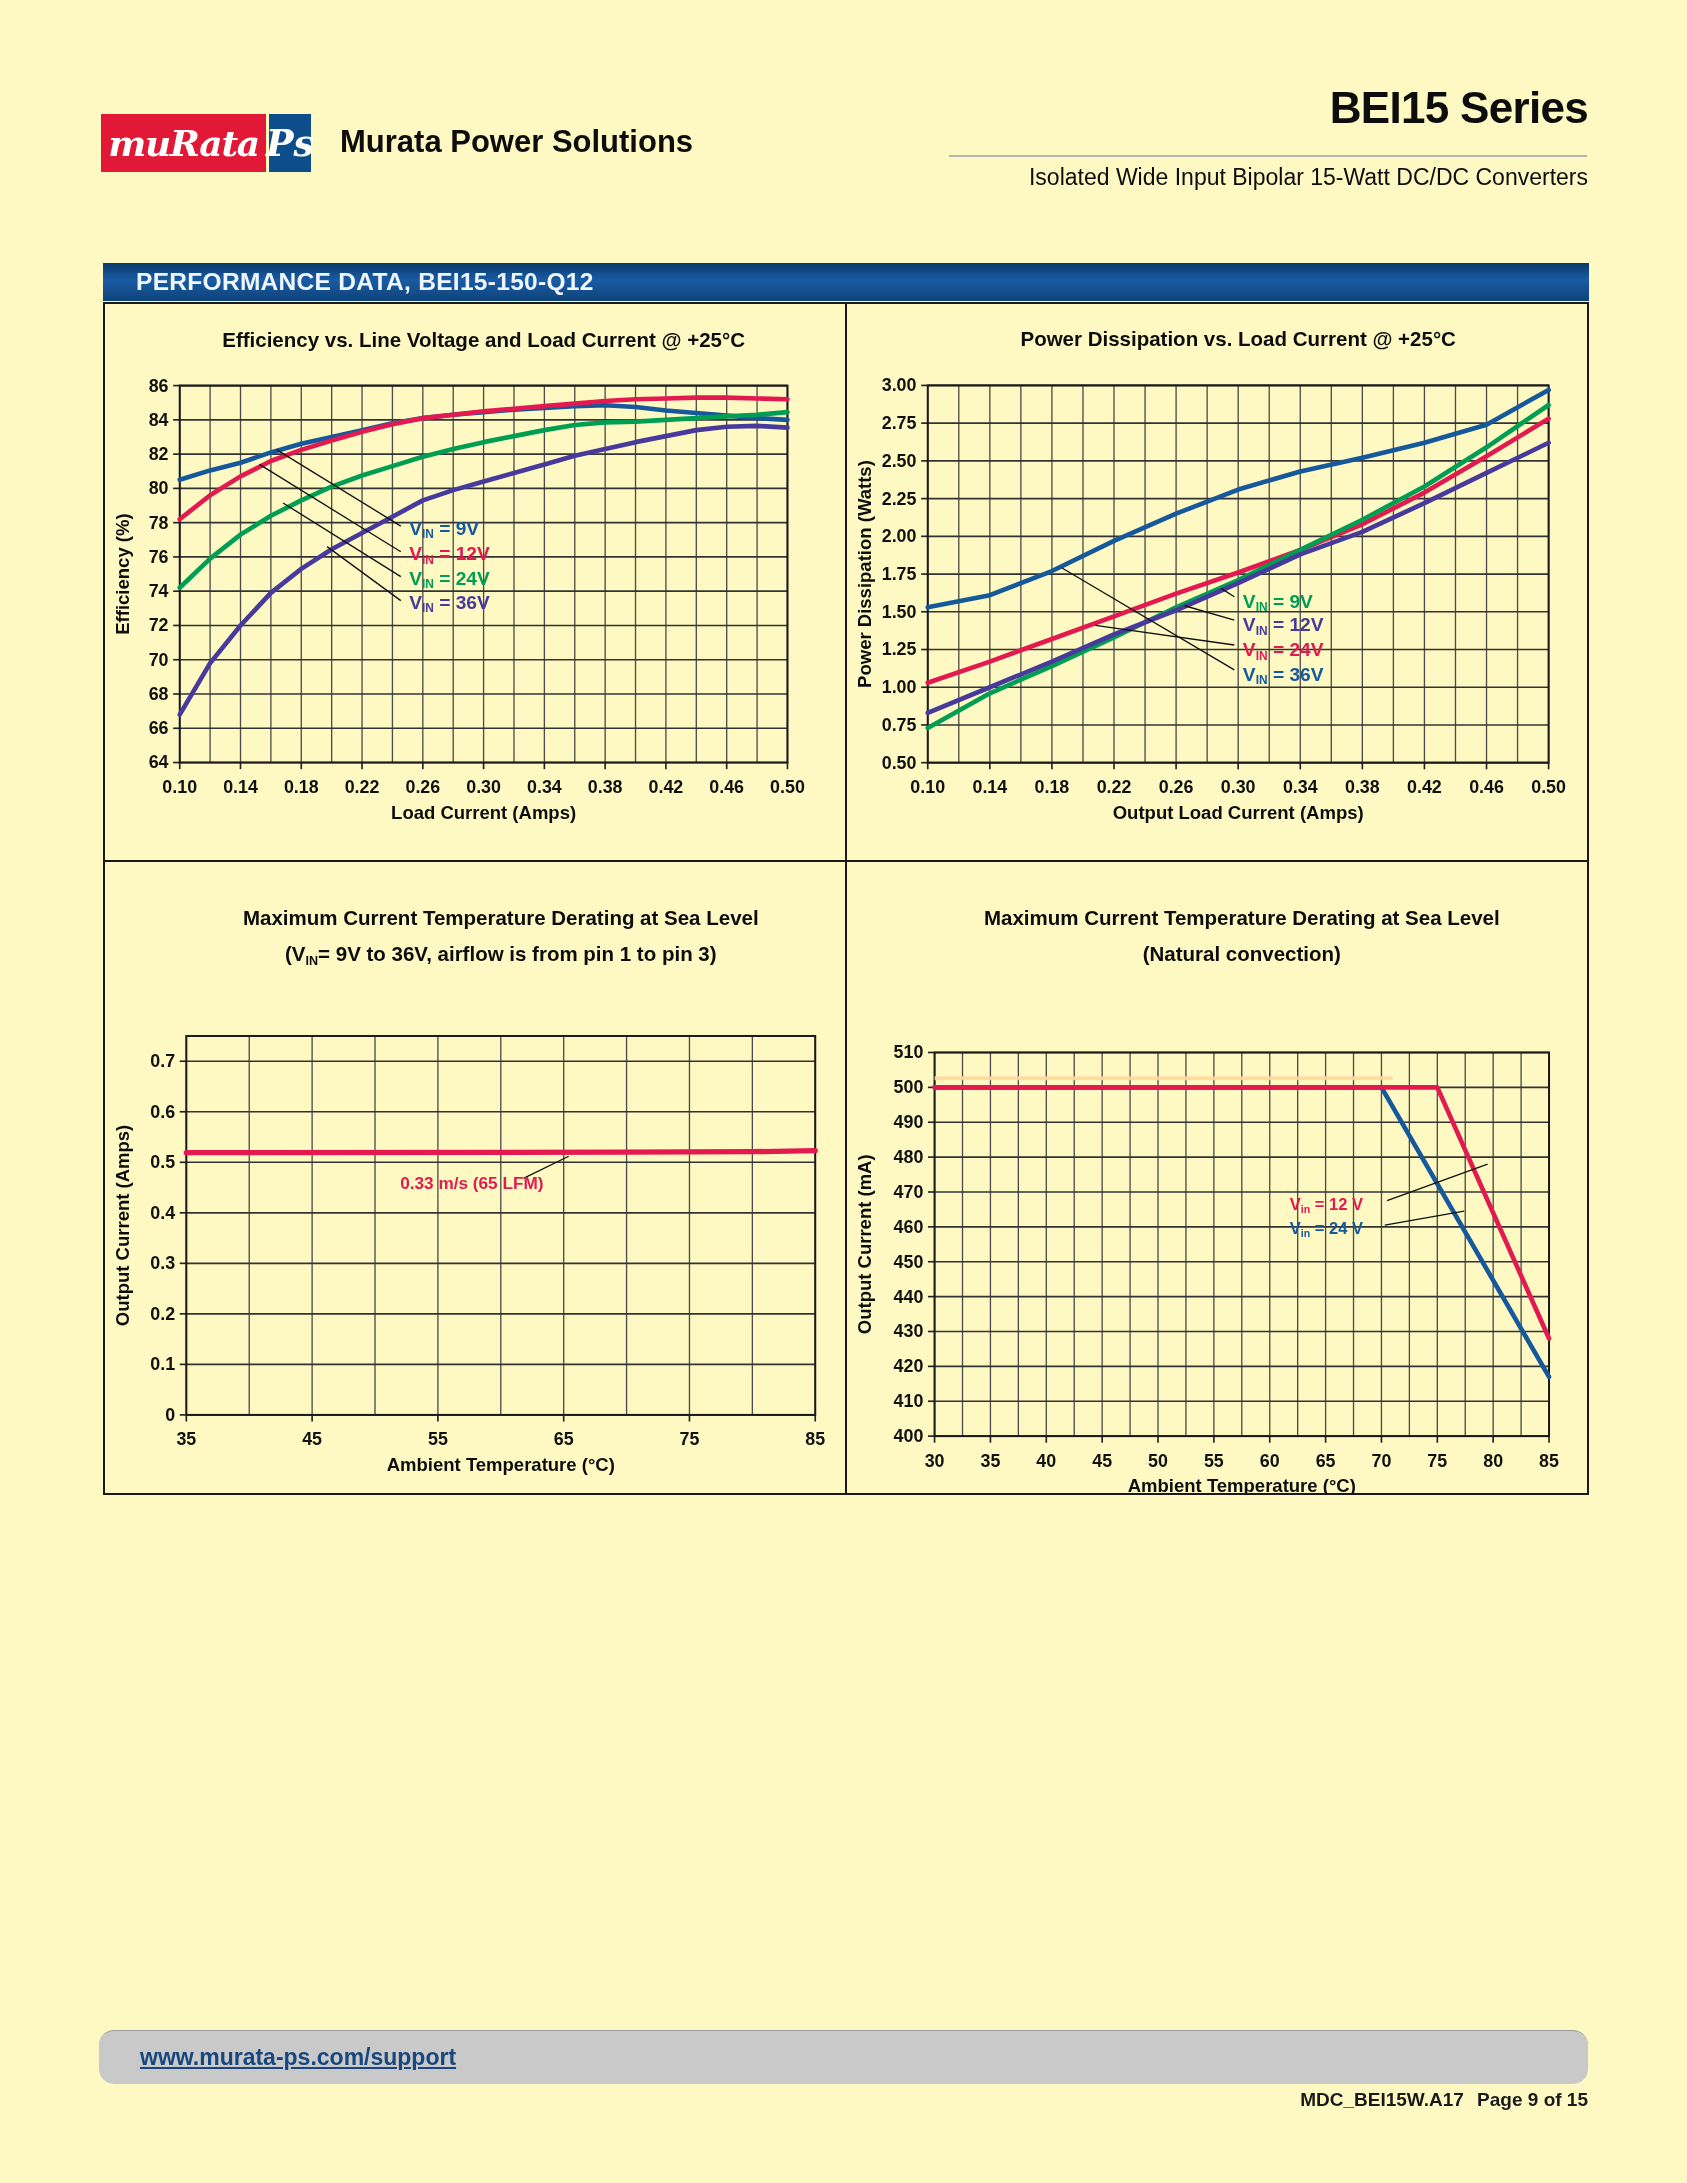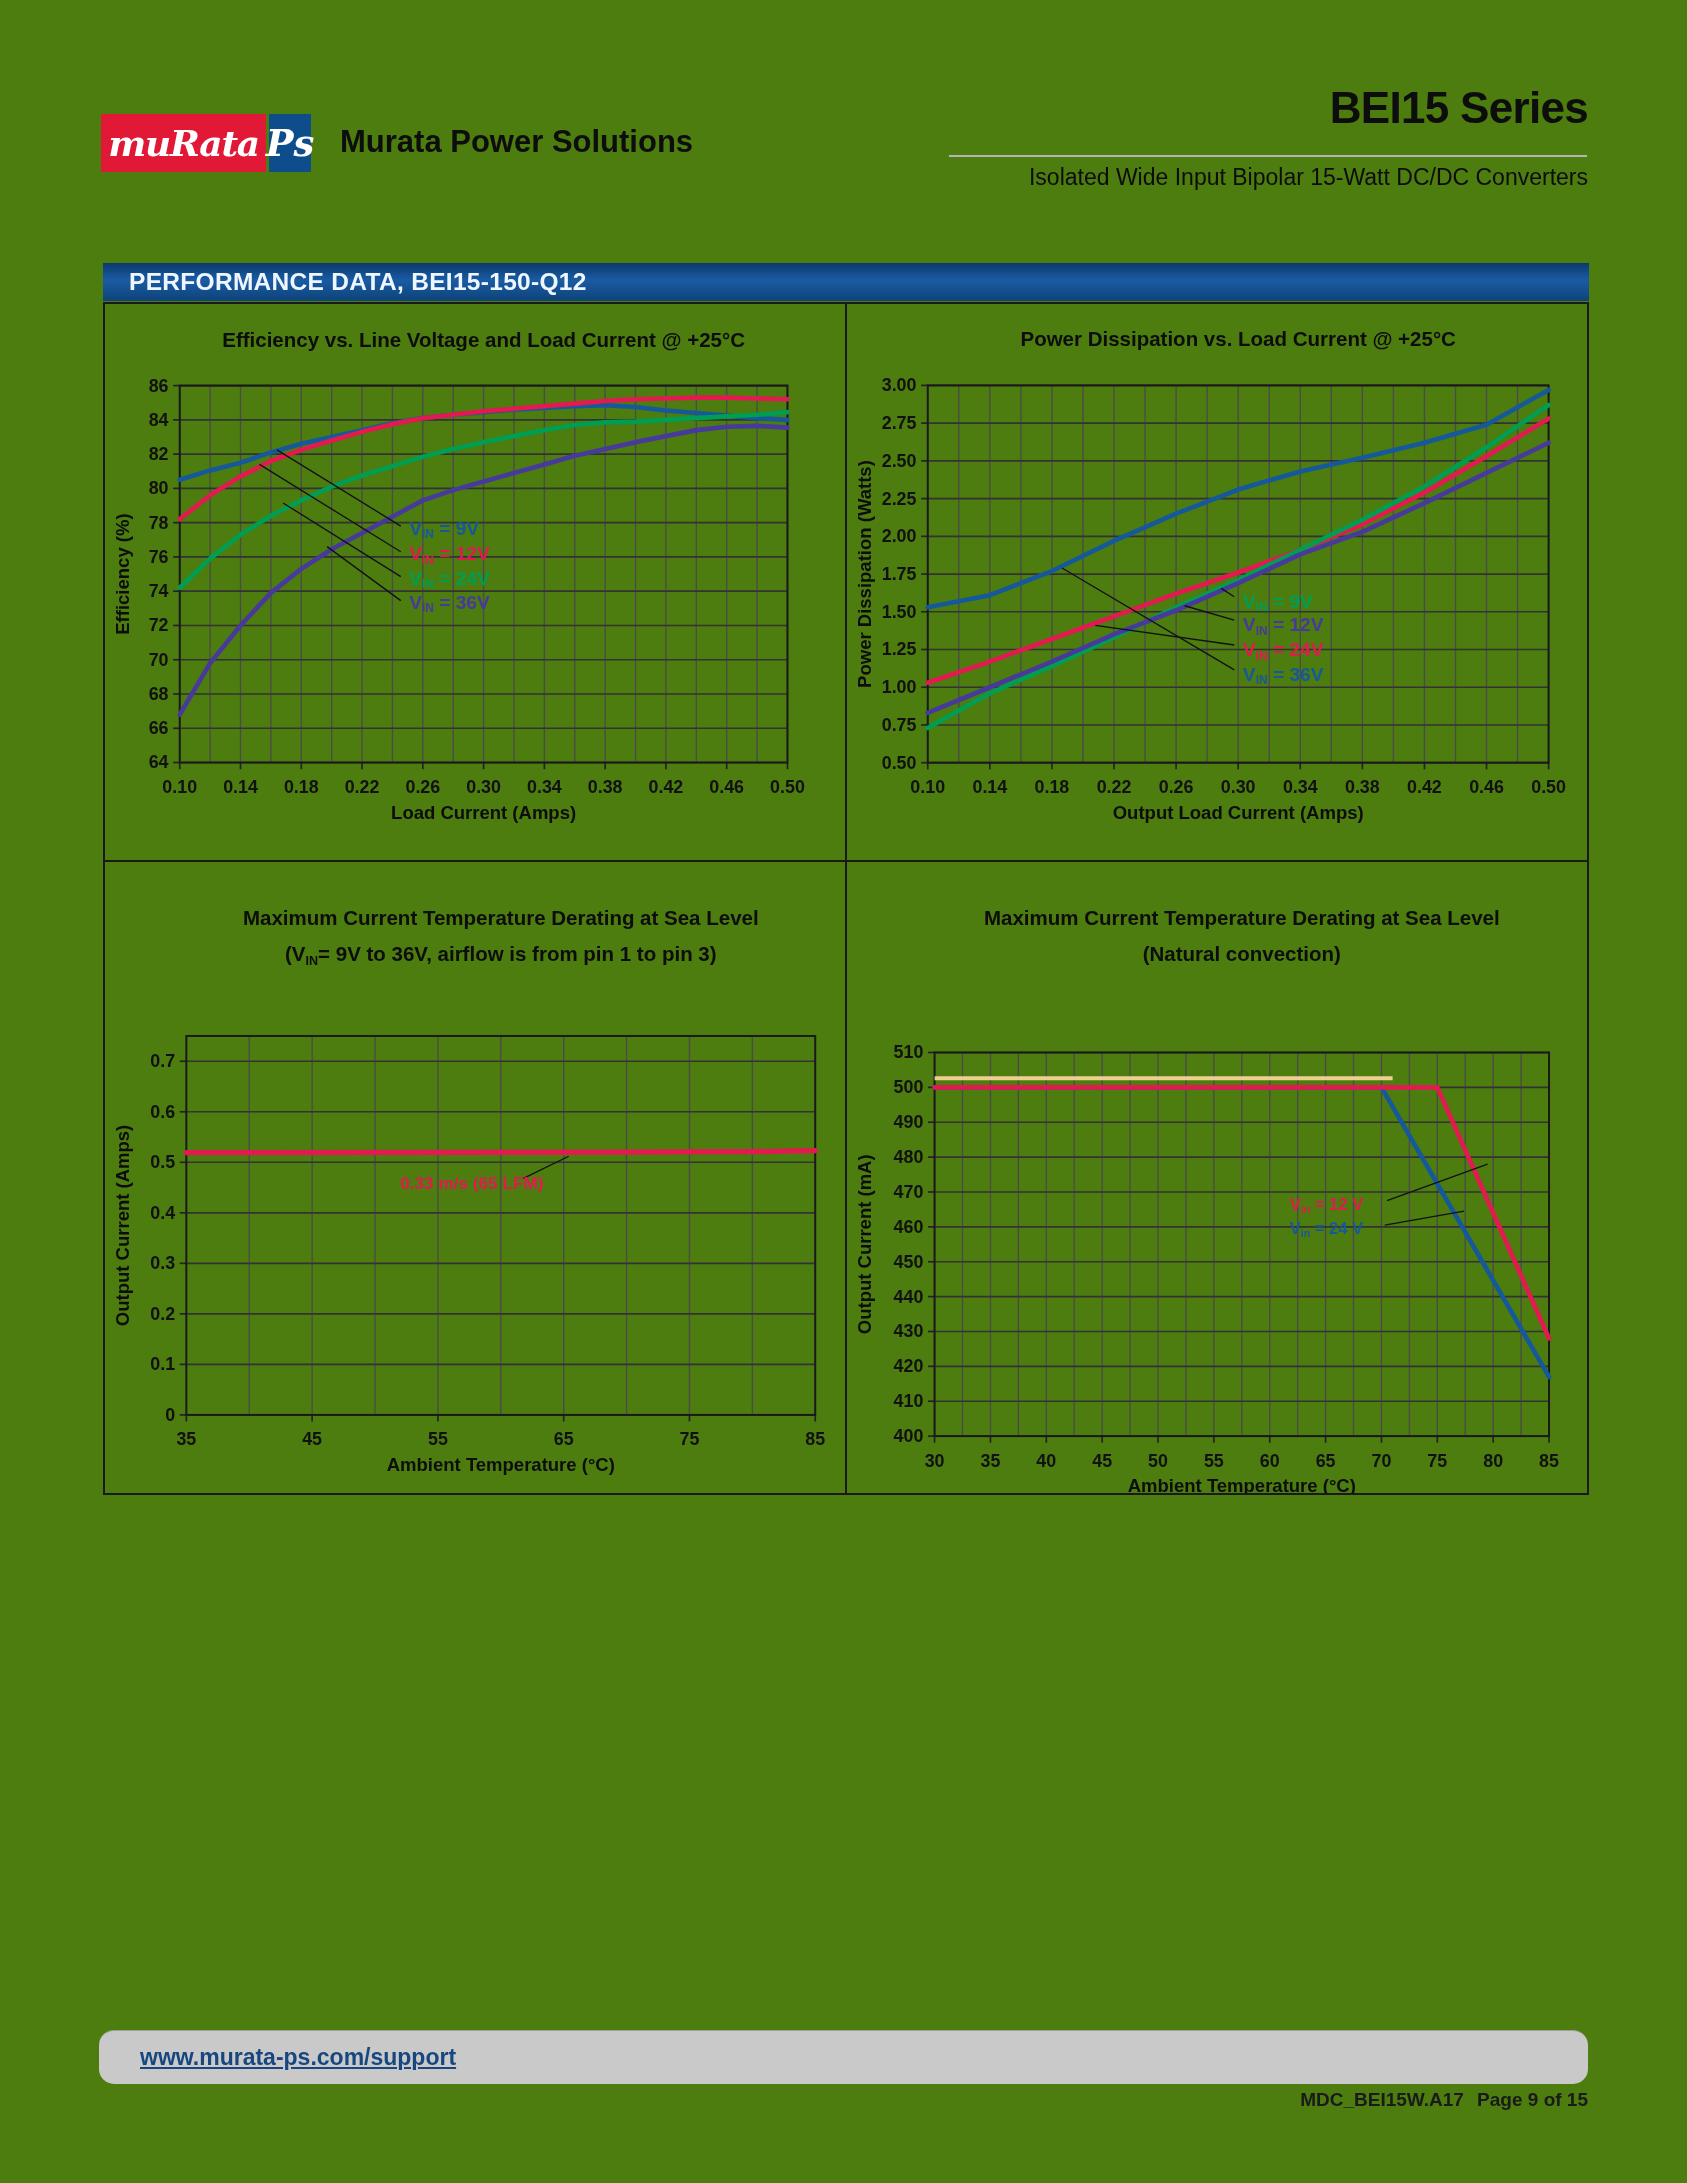--- a/index.html
+++ b/index.html
@@ -1,36 +1,36 @@
 <!DOCTYPE html>
 <html style="font-size:10.6px"><head>
 <meta charset="utf-8">
 <style>
   html,body{margin:0;padding:0;background:#ffffff;}
-  .page{position:relative;width:1687px;height:2183px;background:#4d7c0f;
+  .page{position:relative;width:1687px;height:2183px;background:#fef9c3;
         font-family:"Liberation Sans",sans-serif;color:#111;overflow:hidden;}
   .abs{position:absolute;}
   
   .logo-red{left:101px;top:114px;width:165px;height:58px;background:#e21837;
             display:flex;align-items:center;justify-content:center;}
   .logo-red span{font-family:"DejaVu Serif",serif;font-style:italic;font-weight:bold;
             color:#fff;font-size:36px;letter-spacing:-1.3px;}
   .logo-ps{left:269px;top:114px;width:42px;height:58px;background:#0e4d8c;
             display:flex;align-items:center;justify-content:center;}
   .logo-ps span{font-family:"DejaVu Serif",serif;font-style:italic;font-weight:bold;
             color:#fff;font-size:37px;}
   .brand-name{left:340px;top:124px;font-size:31px;font-weight:700;letter-spacing:0px;color:#0d0d0d;}
   .series-title{right:99px;top:83px;font-size:44px;font-weight:700;letter-spacing:-0.7px;color:#0d0d0d;}
   .header-rule{left:949px;top:155px;width:638px;height:2px;background:#b5b5b5;}
   .series-subtitle{right:99px;top:164px;font-size:23px;font-weight:400;color:#0d0d0d;}
   
   .perf-bar{left:103px;top:263px;width:1486px;height:38px;
             background:linear-gradient(#0b3a6d 0%,#1a5ba3 45%,#0e4379 100%);
             display:flex;align-items:center;}
-  .perf-bar span{color:#eef6ff;font-weight:700;font-size:24.5px;letter-spacing:0.3px;padding-left:26px;}
+  .perf-bar span{color:#eef6ff;font-weight:700;font-size:24.5px;letter-spacing:0.3px;padding-left:33px;}
   
   .chart-box{left:103px;top:302px;width:1486px;height:1193px;border:2px solid #1a1a1a;box-sizing:border-box;}
   .divider-v{left:740px;top:0;width:2px;height:1189px;background:#1a1a1a;}
   .divider-h{left:0;top:556px;width:1482px;height:2px;background:#1a1a1a;}
   .chart{position:absolute;}
   .chart-tl{left:0;top:0;width:740px;height:556px;}
   .chart-tr{left:742px;top:0;width:740px;height:556px;}
   .chart-bl{left:0;top:558px;width:740px;height:631px;}
   .chart-br{left:742px;top:558px;width:740px;height:631px;}
   

